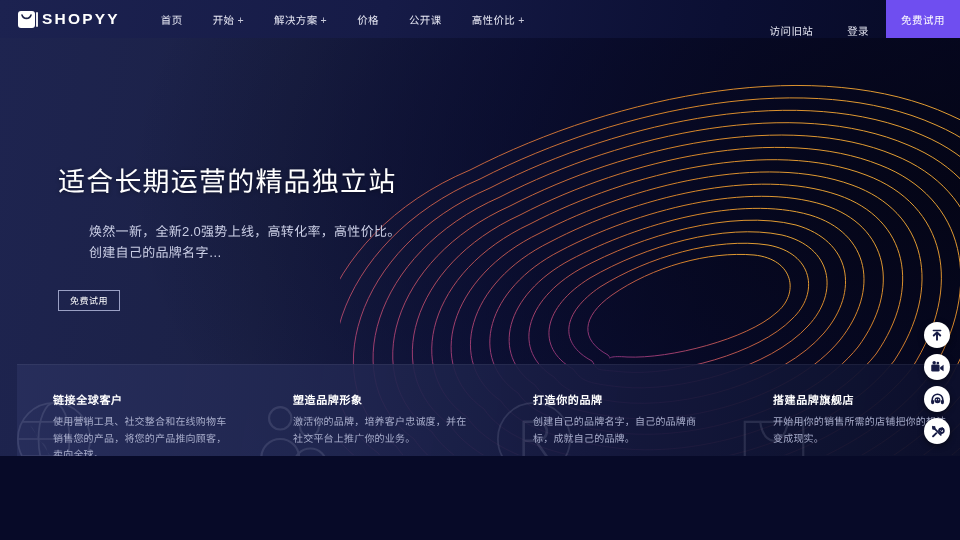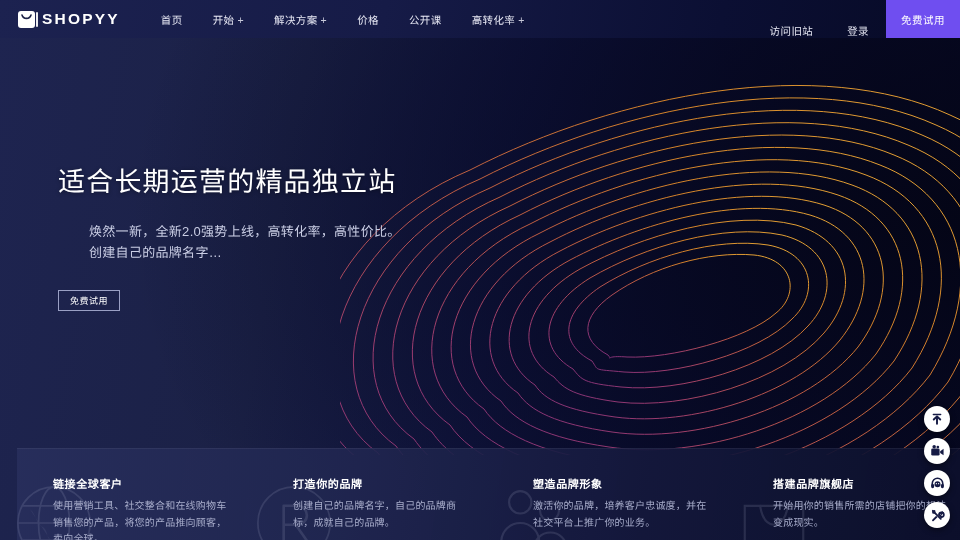--- a/index.html
+++ b/index.html
@@ -3,21 +3,21 @@
 <meta charset="utf-8">
 <title>SHOPYY</title>
 <style>
   * { margin:0; padding:0; box-sizing:border-box; }
   html, body {
     width:960px; height:540px; overflow:hidden;
     font-family:"Liberation Sans","DejaVu Sans",sans-serif;
     background:#070a28; color:#fff;
   }
   #page {
-    position:relative; width:960px; height:540px; overflow:hidden;
+    position:relative; width:960px; height:456px; overflow:hidden;
     background:
       radial-gradient(120% 150% at 100% 40%, rgba(4,5,22,0.95) 0%, rgba(6,8,34,0.65) 38%, rgba(27,33,68,0) 72%),
       linear-gradient(100deg, #1e2450 0%, #1b2146 30%, #121743 52%, #0a0d30 74%, #06081f 100%);
     padding-left: 16px;
   }
 
   
   .curves { position:absolute; left:340px; top:55px; width:620px; height:400px; pointer-events:none; }
   .curves svg { width:100%; height:100%; display:block; }
 
@@ -154,21 +154,21 @@
       </span>
       <span class="brand-text">SHOPYY</span>
     </div>
 
     <div class="nav-links">
       <div class="nav-link"><span>首页</span></div>
       <div class="nav-link"><span>开始</span><span class="nav-plus">+</span></div>
       <div class="nav-link"><span>解决方案</span><span class="nav-plus">+</span></div>
       <div class="nav-link"><span>价格</span></div>
       <div class="nav-link"><span>公开课</span></div>
-      <div class="nav-link"><span>高转化率</span><span class="nav-plus">+</span></div>
+      <div class="nav-link"><span>高性价比</span><span class="nav-plus">+</span></div>
     </div>
 
     <div class="nav-right">
       <div class="nav-right-link">访问旧站</div>
       <div class="nav-right-link">登录</div>
       <div class="nav-cta">免费试用</div>
     </div>
   </div>
 
   <div class="hero">
@@ -191,39 +191,39 @@
           <path d="M22 34 C30 40 28 50 36 54 C44 58 40 68 48 72 C54 75 52 84 58 88" fill="#cfd4ec" opacity=".55"></path>
         </svg>
       </div>
       <div class="feature-title">链接全球客户</div>
       <div class="feature-desc">使用营销工具、社交整合和在线购物车销售您的产品，将您的产品推向顾客，卖向全球。</div>
     </div>
 
     <div class="feature">
       <div class="feature-wm">
         <svg viewBox="0 0 100 100" aria-hidden="true">
-          <circle cx="50" cy="50" r="42" fill="none" stroke="#cfd4ec" stroke-width="2"></circle>
-          <path d="M38 72 V30 h16 a11 11 0 0 1 0 22 h-16 M52 52 l14 20" fill="none" stroke="#cfd4ec" stroke-width="3" stroke-linecap="round" stroke-linejoin="round"></path>
-        </svg>
-      </div>
-      <div class="feature-title">打造你的品牌</div>
-      <div class="feature-desc">创建自己的品牌名字，自己的品牌商标，成就自己的品牌。</div>
-    </div>
-
-    <div class="feature">
-      <div class="feature-wm">
-        <svg viewBox="0 0 100 100" aria-hidden="true">
           <circle cx="34" cy="26" r="13" fill="none" stroke="#cfd4ec" stroke-width="2.5"></circle>
           <path d="M12 72 a22 22 0 0 1 44 0" fill="none" stroke="#cfd4ec" stroke-width="2.5"></path>
           <circle cx="68" cy="36" r="11" fill="none" stroke="#cfd4ec" stroke-width="2.5"></circle>
           <path d="M50 80 a19 19 0 0 1 38 0" fill="none" stroke="#cfd4ec" stroke-width="2.5"></path>
         </svg>
       </div>
       <div class="feature-title">塑造品牌形象</div>
       <div class="feature-desc">激活你的品牌，培养客户忠诚度，并在社交平台上推广你的业务。</div>
+    </div>
+
+    <div class="feature">
+      <div class="feature-wm">
+        <svg viewBox="0 0 100 100" aria-hidden="true">
+          <circle cx="50" cy="50" r="42" fill="none" stroke="#cfd4ec" stroke-width="2"></circle>
+          <path d="M38 72 V30 h16 a11 11 0 0 1 0 22 h-16 M52 52 l14 20" fill="none" stroke="#cfd4ec" stroke-width="3" stroke-linecap="round" stroke-linejoin="round"></path>
+        </svg>
+      </div>
+      <div class="feature-title">打造你的品牌</div>
+      <div class="feature-desc">创建自己的品牌名字，自己的品牌商标，成就自己的品牌。</div>
     </div>
 
     <div class="feature">
       <div class="feature-wm">
         <svg viewBox="0 0 100 100" aria-hidden="true">
           <path d="M16 30 h68 v56 h-68 z" fill="none" stroke="#cfd4ec" stroke-width="2.5"></path>
           <path d="M34 30 C34 30 36 52 50 52 C64 52 66 30 66 30" fill="none" stroke="#cfd4ec" stroke-width="2.5" stroke-linecap="round"></path>
         </svg>
       </div>
       <div class="feature-title">搭建品牌旗舰店</div>

